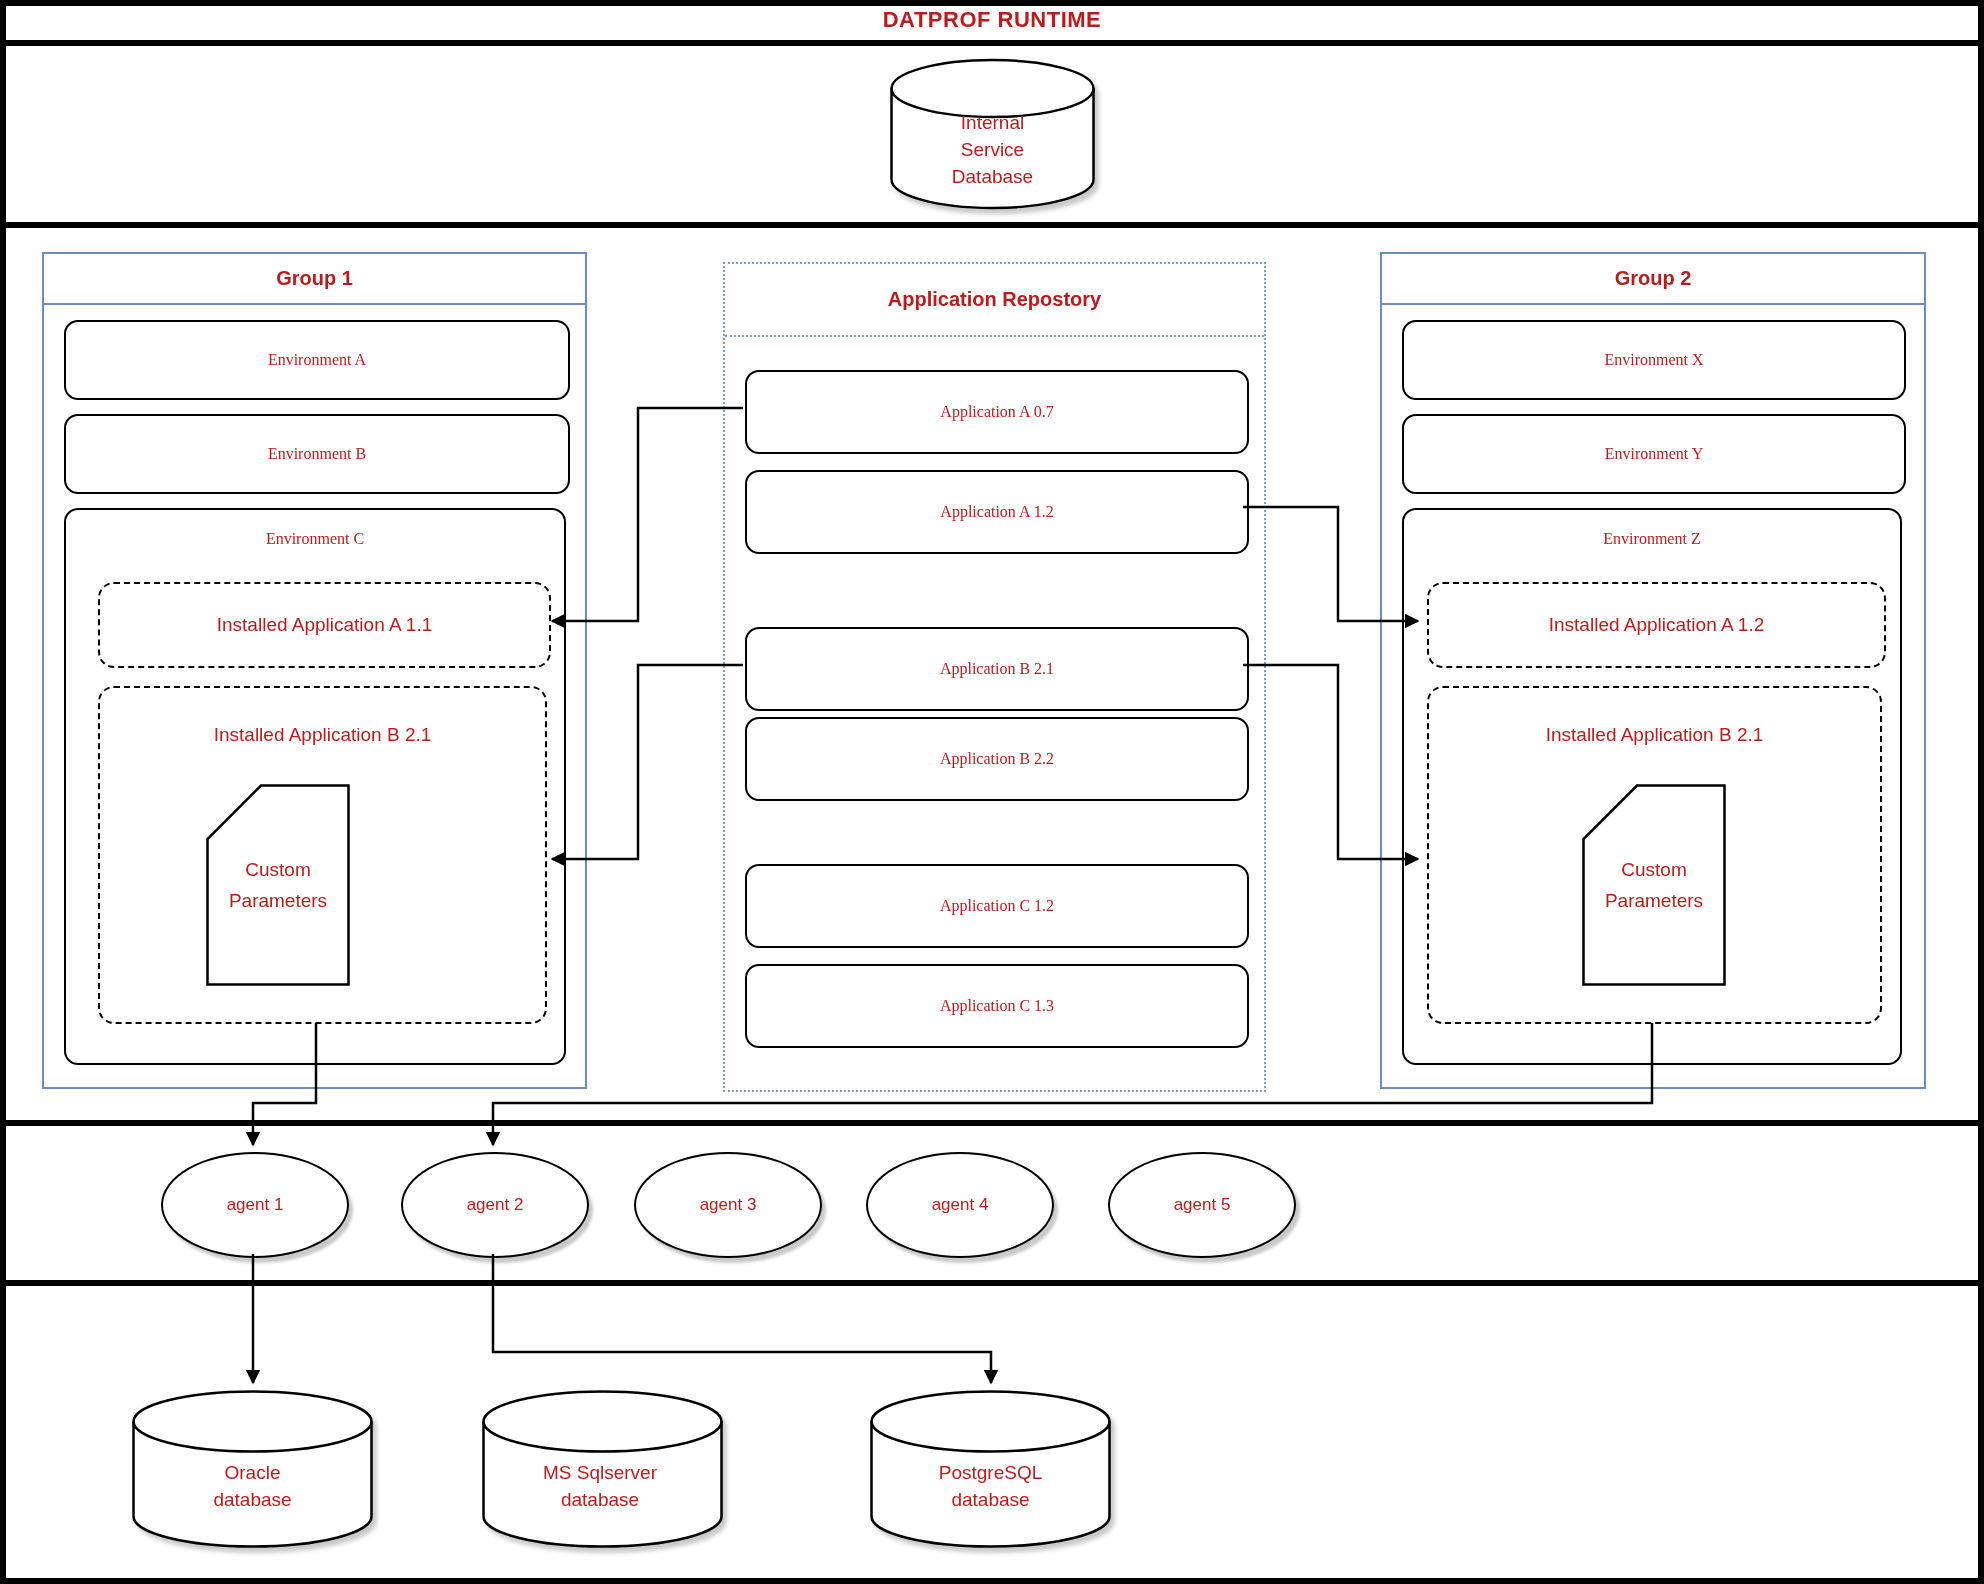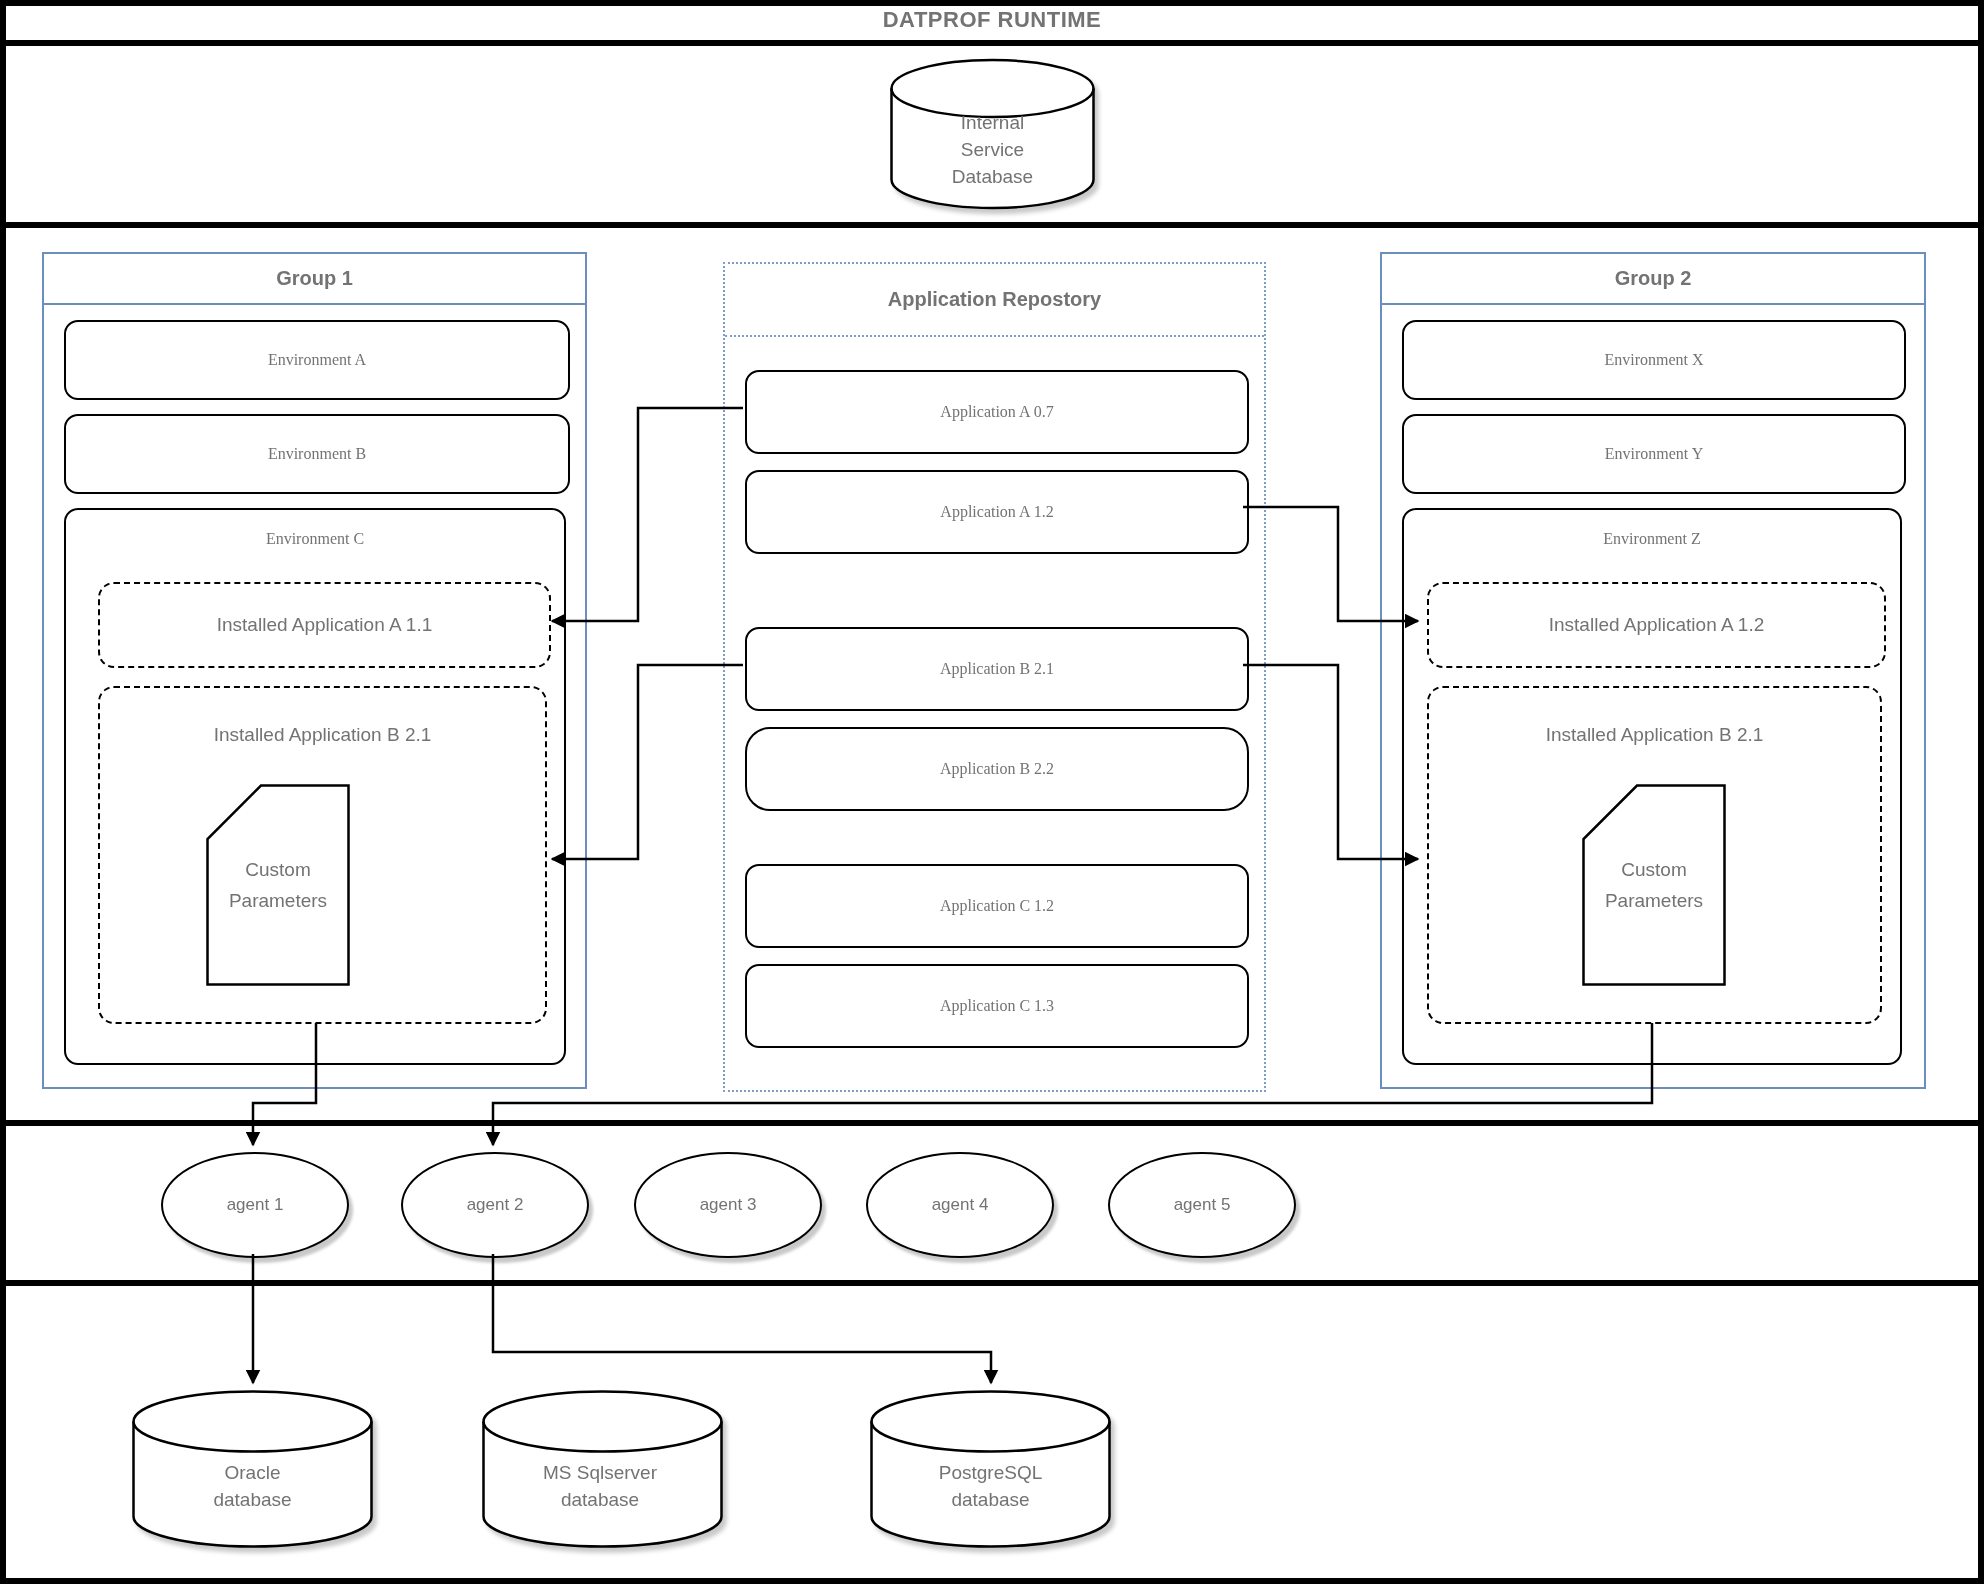--- a/index.html
+++ b/index.html
@@ -1,18 +1,18 @@
 <!DOCTYPE html>
 <html><head>
 <meta charset="utf-8">
 <style>
   html,body{margin:0;padding:0;background:#fff;}
   #canvas{
     position:relative;width:1984px;height:1584px;background:#ffffff;
-    font-family:"Liberation Sans",sans-serif;color:#737373;overflow:hidden;
+    font-family:"Liberation Sans",sans-serif;color:#b91c1c;overflow:hidden;
   }
   .preline{white-space:pre-line;}
   
   .hrule{position:absolute;left:0;width:1984px;height:6px;background:#000;}
   #outer-border{position:absolute;inset:0;border:6px solid #000;pointer-events:none;z-index:60;}
   
   .diagram-title{
     position:absolute;top:0;left:0;width:1984px;height:40px;
     display:flex;align-items:center;justify-content:center;
     font-size:22px;font-weight:bold;letter-spacing:.5px;
@@ -96,21 +96,21 @@
       <div class="note-label preline">Custom
 Parameters</div>
     </div>
   </div>
 
   <div class="repo-frame" style="left:723px;top:262px;width:539px;height:826px;">
     <div class="repo-hdr">Application Repostory</div>
     <div class="box" style="left:20px;top:106px;width:500px;height:80px;">Application A 0.7</div>
     <div class="box" style="left:20px;top:206px;width:500px;height:80px;">Application A 1.2</div>
     <div class="box" style="left:20px;top:363px;width:500px;height:80px;">Application B 2.1</div>
-    <div class="box" style="left:20px;top:463px;width:500px;height:80px;border-radius:25px;">Application B 2.2</div>
+    <div class="box" style="left:20px;top:453px;width:500px;height:80px;">Application B 2.2</div>
     <div class="box" style="left:20px;top:600px;width:500px;height:80px;">Application C 1.2</div>
     <div class="box" style="left:20px;top:700px;width:500px;height:80px;">Application C 1.3</div>
   </div>
 
   <div class="frame" style="left:1380px;top:252px;width:542px;height:833px;">
     <div class="frame-hdr">Group 2</div>
     <div class="box" style="left:20px;top:66px;width:500px;height:76px;">Environment X</div>
     <div class="box" style="left:20px;top:160px;width:500px;height:76px;">Environment Y</div>
     <div class="box title-top" style="left:20px;top:254px;width:500px;height:557px;text-align:center;">Environment Z</div>
     <div class="dashed" style="left:45px;top:328px;width:455px;height:82px;">Installed Application A 1.2</div>

